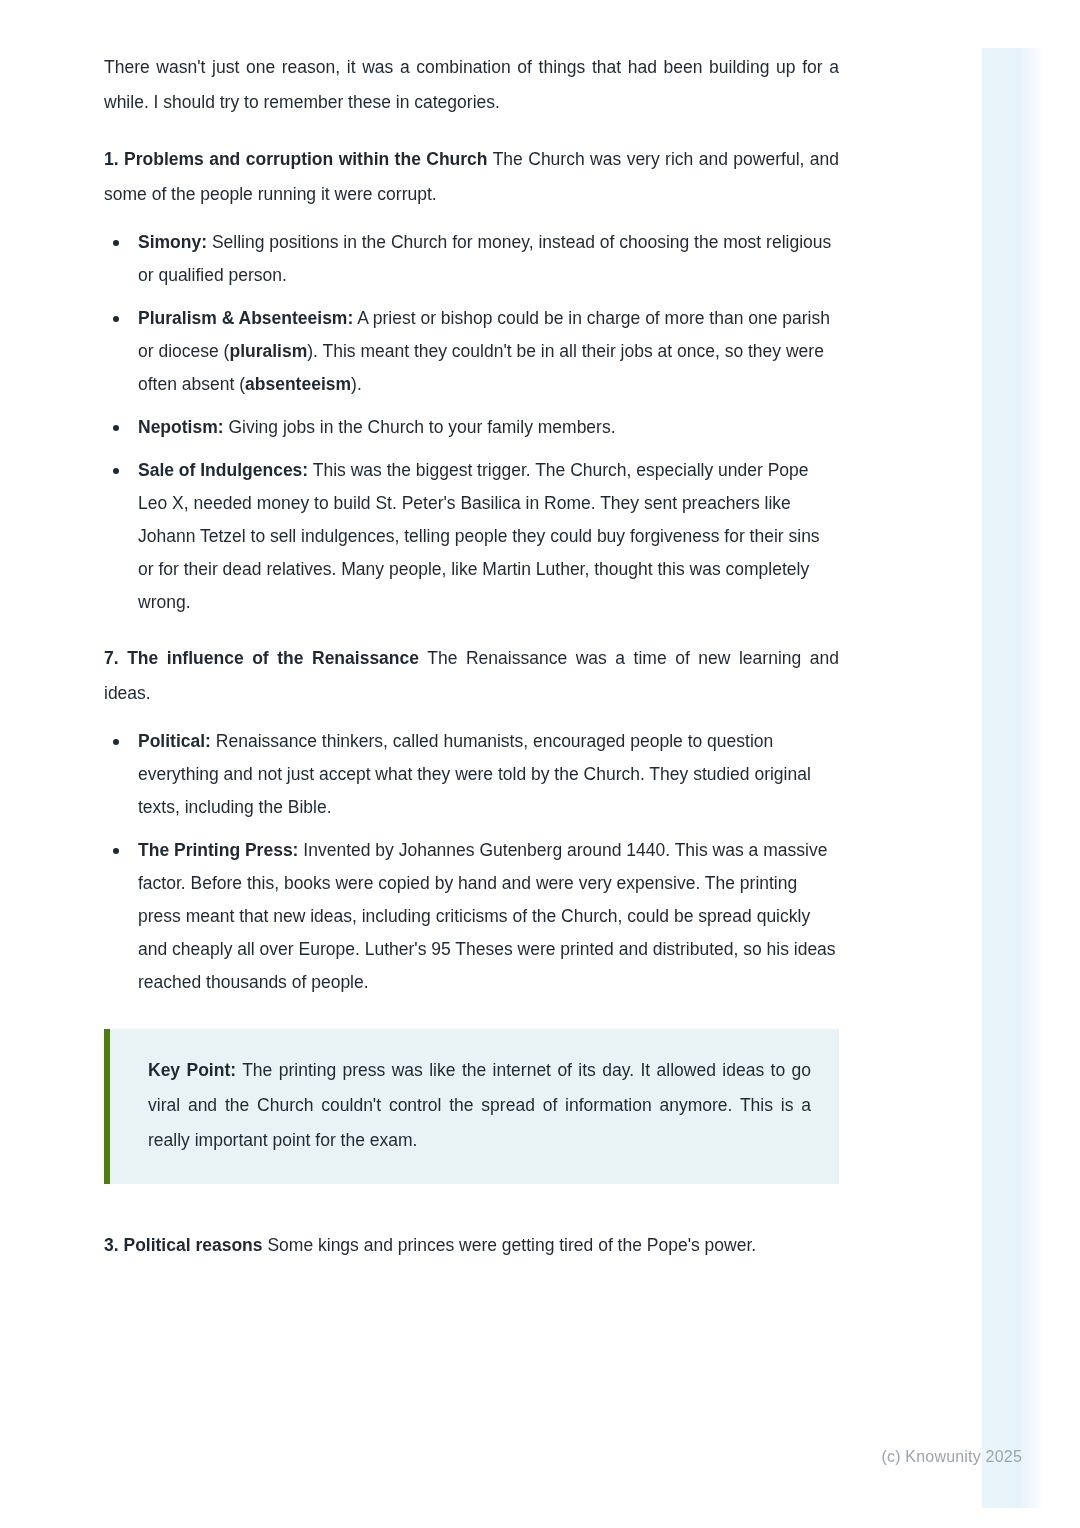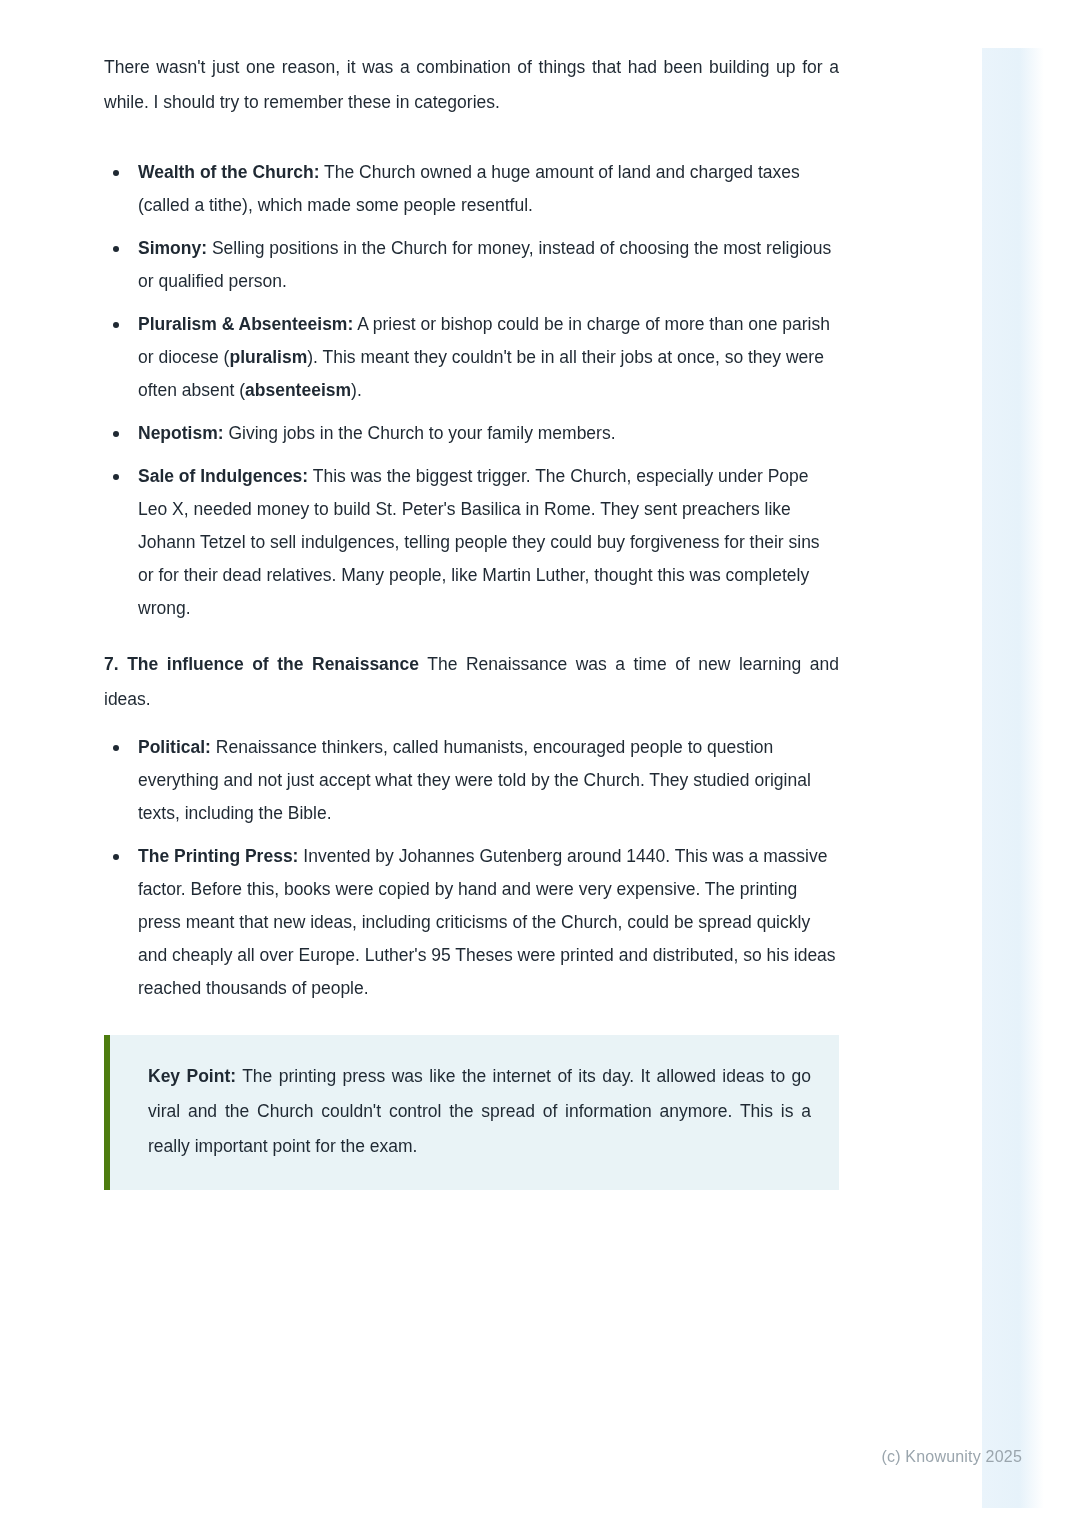--- a/index.html
+++ b/index.html
@@ -114,23 +114,23 @@
 <div class="page">
 
   <div class="side-strip"></div>
 
   <div class="content">
 
     <p class="para">There wasn't just one reason, it was a combination of things that had been building up for a while. I should try to remember these in categories.</p>
 
     <div class="block-gap"></div>
 
+    <p class="para"><span class="lead-bold">1. Problems and corruption within the Church</span> <span>The Church was very rich and powerful, and some of the people running it were corrupt.</span></p>
 
     <ul class="bullets">
-      <li><span class="term">Wealth of the Church:</span> <span>The Church owned a huge amount of land and charged taxes (called a tithe), which made some people resentful.</span></li>
       <li><span class="term">Simony:</span> <span>Selling positions in the Church for money, instead of choosing the most religious or qualified person.</span></li>
       <li><span class="term">Pluralism &amp; Absenteeism:</span> <span>A priest or bishop could be in charge of more than one parish or diocese (</span><span class="inline-b">pluralism</span><span>). This meant they couldn't be in all their jobs at once, so they were often absent (</span><span class="inline-b">absenteeism</span><span>).</span></li>
       <li><span class="term">Nepotism:</span> <span>Giving jobs in the Church to your family members.</span></li>
       <li><span class="term">Sale of Indulgences:</span> <span>This was the biggest trigger. The Church, especially under Pope Leo X, needed money to build St. Peter's Basilica in Rome. They sent preachers like Johann Tetzel to sell indulgences, telling people they could buy forgiveness for their sins or for their dead relatives. Many people, like Martin Luther, thought this was completely wrong.</span></li>
     </ul>
 
     <div class="block-gap"></div>
 
     <p class="para"><span class="lead-bold">7. The influence of the Renaissance</span> <span>The Renaissance was a time of new learning and ideas.</span></p>
 
@@ -139,18 +139,19 @@
       <li><span class="term">The Printing Press:</span> <span>Invented by Johannes Gutenberg around 1440. This was a massive factor. Before this, books were copied by hand and were very expensive. The printing press meant that new ideas, including criticisms of the Church, could be spread quickly and cheaply all over Europe. Luther's 95 Theses were printed and distributed, so his ideas reached thousands of people.</span></li>
     </ul>
 
     <div class="keypoint">
       <p><span class="term">Key Point:</span> <span>The printing press was like the internet of its day. It allowed ideas to go viral and the Church couldn't control the spread of information anymore. This is a really important point for the exam.</span></p>
     </div>
 
     <div class="block-gap"></div>
     <div class="block-gap"></div>
 
+    <p class="para"><span class="lead-bold">3. Political reasons</span> <span>Some kings and princes were getting tired of the Pope's power.</span></p>
 
   </div>
 
   <div class="watermark">(c) Knowunity 2025</div>
 
 </div>
 
 </body></html>

